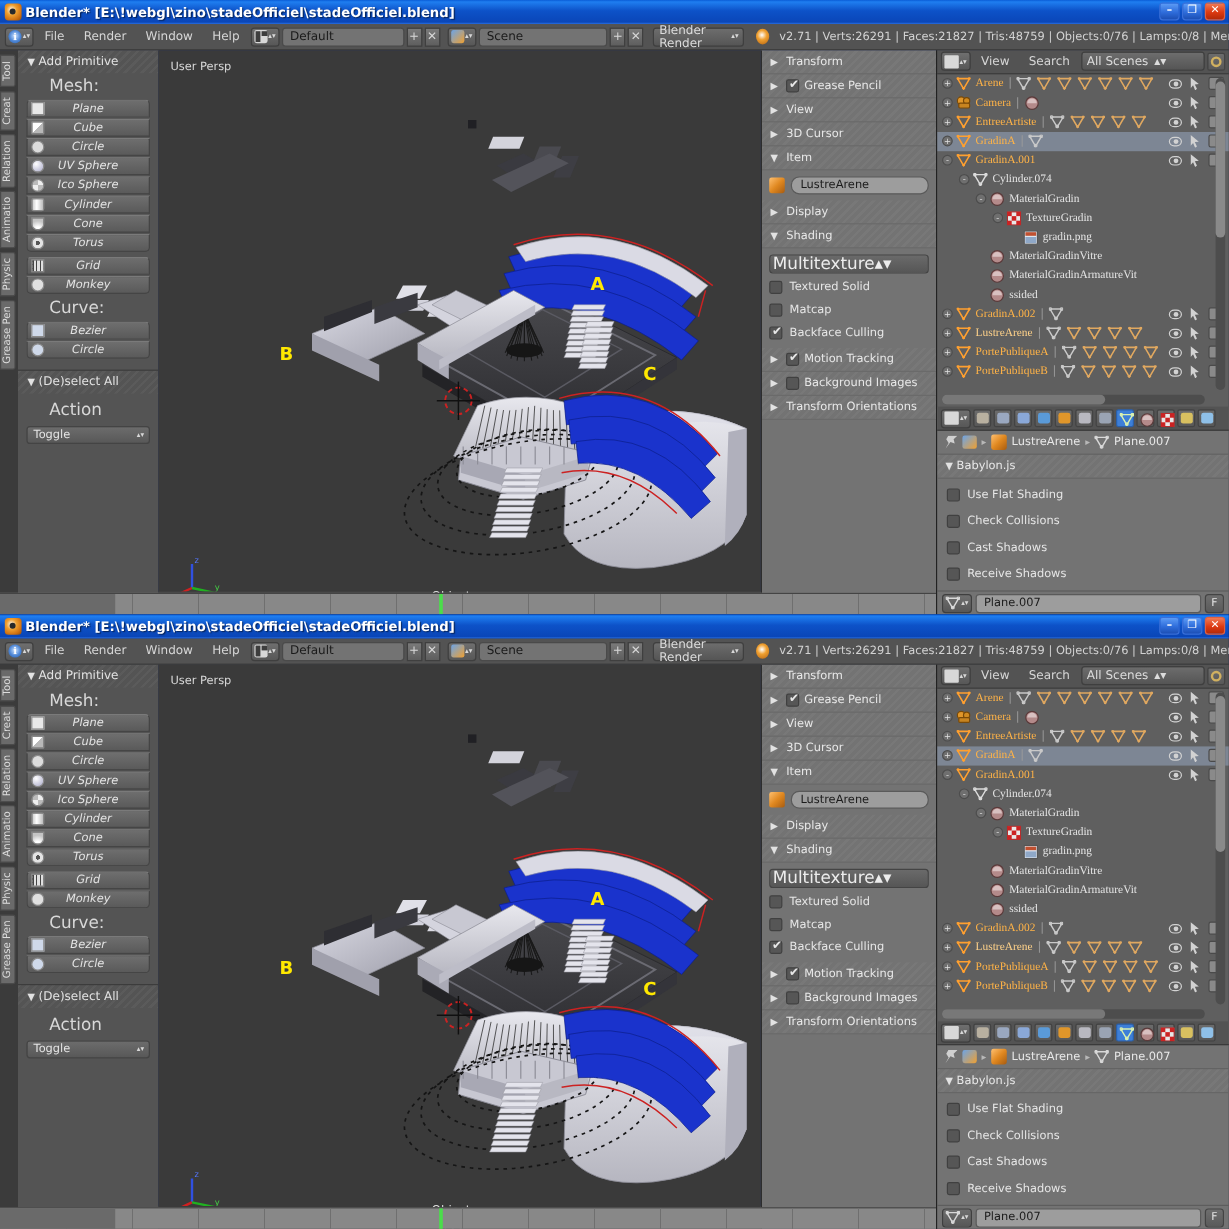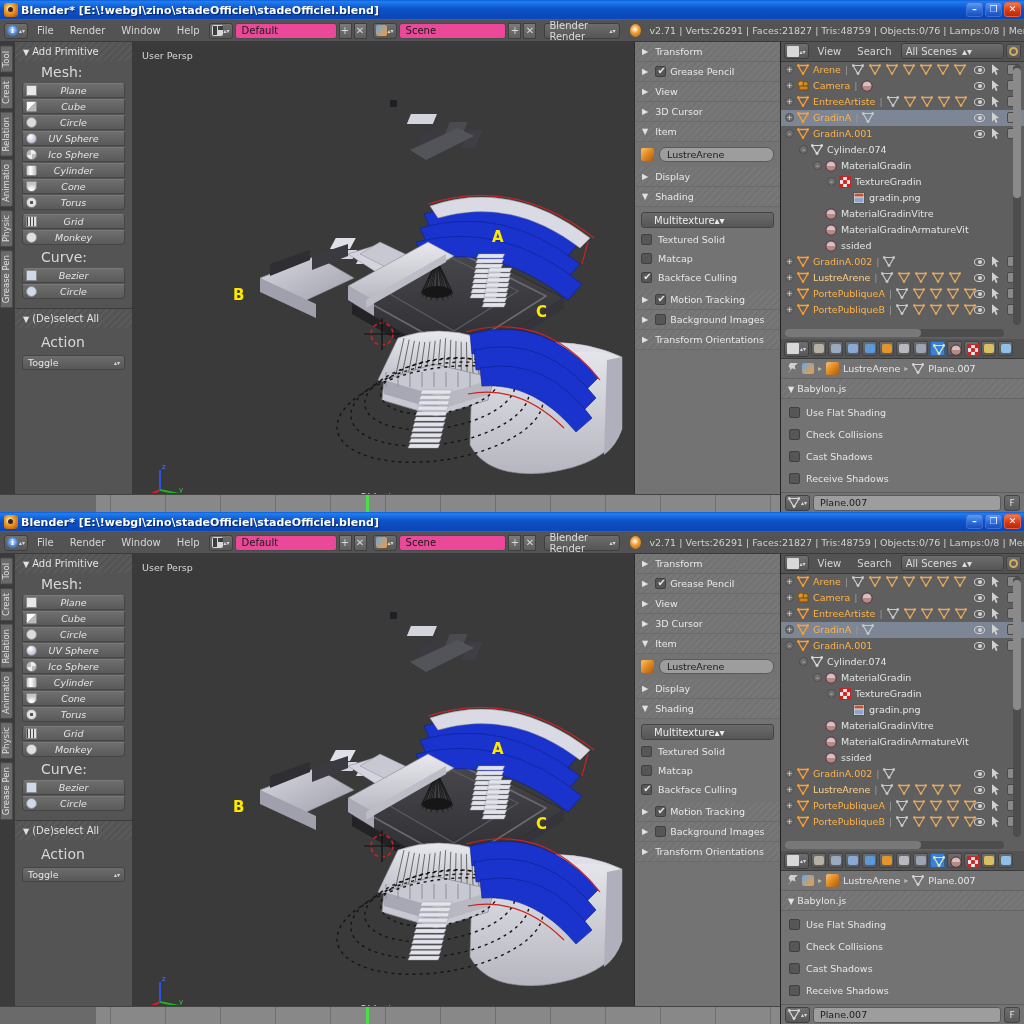--- a/index.html
+++ b/index.html
@@ -62,21 +62,21 @@
   .ico-info { background: radial-gradient(circle at 50% 45%, #cfe4ff 0%, #4d86d6 55%, #2a5ea8 100%); border-radius:50%;
               color:#fff; font-size:8px; text-align:center; line-height:11px; font-weight:bold; font-family:"DejaVu Serif",serif;}
   .ico-screen { background:#d8d8d8; position:relative; }
   .ico-screen::before{content:'';position:absolute;left:1px;top:1px;width:4px;height:9px;background:#3d3d3d;}
   .ico-screen::after{content:'';position:absolute;left:6px;top:1px;width:5px;height:4px;background:#3d3d3d;}
   .ico-scene { background: linear-gradient(135deg,#6ba4e8 0%,#f0a030 100%); border-radius:2px; }
   .ico-render { background: radial-gradient(circle at 45% 40%, #fff 0%, #f0a030 40%, #b06010 100%); border-radius:50%; }
   .spin { width:6px; color:#d8d8d8; font-size:6px; line-height:5px; text-align:center; }
   .menu-item { color:#d6d6d6; font-size:10px; padding:0 7px; white-space:nowrap; }
   .field {
-    height:16px; background:#ec4899; border:1px solid #4a4a4a; border-radius:3px;
+    height:16px; background:#737373; border:1px solid #4a4a4a; border-radius:3px;
     color:#1a1a1a; font-size:10px; display:flex; align-items:center; padding:0 6px;
   }
   .sq-btn {
     width:15px; height:16px; background:linear-gradient(to bottom,#7a7a7a,#5e5e5e);
     border:1px solid #3f3f3f; color:#d8d8d8; font-size:10px;
     display:flex;align-items:center;justify-content:center;
   }
   .engine {
     height:16px; background:linear-gradient(to bottom,#6d6d6d,#555);
     border:1px solid #3f3f3f; border-radius:3px; color:#dcdcdc; font-size:10px;
@@ -173,43 +173,43 @@
     width:13px; height:13px; flex:none;
     background:linear-gradient(135deg,#ffc070 0%,#e08820 50%,#a85c10 100%);
     border-radius:2px;
   }
   .txt-field {
     flex:1; height:15px; background:#9d9d9d; border:1px solid #5a5a5a; border-radius:7px;
     color:#1b1b1b; font-size:9.5px; display:flex; align-items:center; padding:0 7px;
   }
   .np-drop {
     height:16px; background:linear-gradient(to bottom,#6a6a6a,#565656);
-    border:1px solid #444; border-radius:3px; color:#ececec; font-size:10px;
-    display:flex;align-items:center;padding:0 12px;position:relative;
+    border:1px solid #444; border-radius:3px; color:#ececec; font-size:14px;
+    display:flex;align-items:center;padding:0 2px;position:relative;
   }
   .np-check { display:flex; align-items:center; gap:6px; color:#e6e6e6; font-size:9.5px; padding:2px 0; }
 
   
   .rightcol { width:244px; display:flex; flex-direction:column; background:#3d3d3d; border-left:1px solid #222;}
   .ol-header {
     height:20px; background:#535353; display:flex; align-items:center; gap:2px; padding:0 3px;
     border-bottom:1px solid #3a3a3a;
   }
   .ol-body { height:280px; background:#5f5f5f; overflow:hidden; position:relative; font-size:9.5px;}
   .ol-row { height:16px; display:flex; align-items:center; position:relative; padding-left:4px; }
   .ol-row.sel { background:#7d8694; }
   .exp {
     width:9px;height:9px;border-radius:50%;background:#6f6f6f;border:1px solid #4d4d4d;
     color:#e0e0e0;font-size:7px;line-height:8px;text-align:center;flex:none;margin-right:3px;
   }
   .mesh-ico {
     width:12px;height:11px;flex:none;margin-right:4px;position:relative;
   }
   .tri-ico { width:12px;height:11px; }
-  .ol-name { color:#e4e4e4; white-space:nowrap; }
+  .ol-name { color:#e4e4e4; white-space:nowrap;font-family:Liberation Serif, serif; }
   .ol-name.orange { color:#ffb347; }
   .ol-name.sel-or { color:#ffd28a; }
   .sep-bar { color:#9a9a9a; margin:0 4px; }
   .dot-icons { display:flex; align-items:center; gap:5px; }
   .ol-right { position:absolute; right:4px; display:flex; align-items:center; gap:7px; }
   .eye { width:11px;height:8px;border-radius:50%/60%;border:1px solid #d2d2d2;position:relative;}
   .eye::after{content:'';position:absolute;left:3px;top:1.5px;width:4px;height:4px;border-radius:50%;background:#d2d2d2;}
   .cursor-ico { width:8px;height:11px;background:#d2d2d2;
     clip-path: polygon(0 0, 0 85%, 28% 62%, 50% 100%, 68% 88%, 46% 55%, 88% 52%); }
   .cam-ico { width:13px;height:11px;background:#8a8a8a;border:1px solid #4a4a4a;border-radius:2px; }

